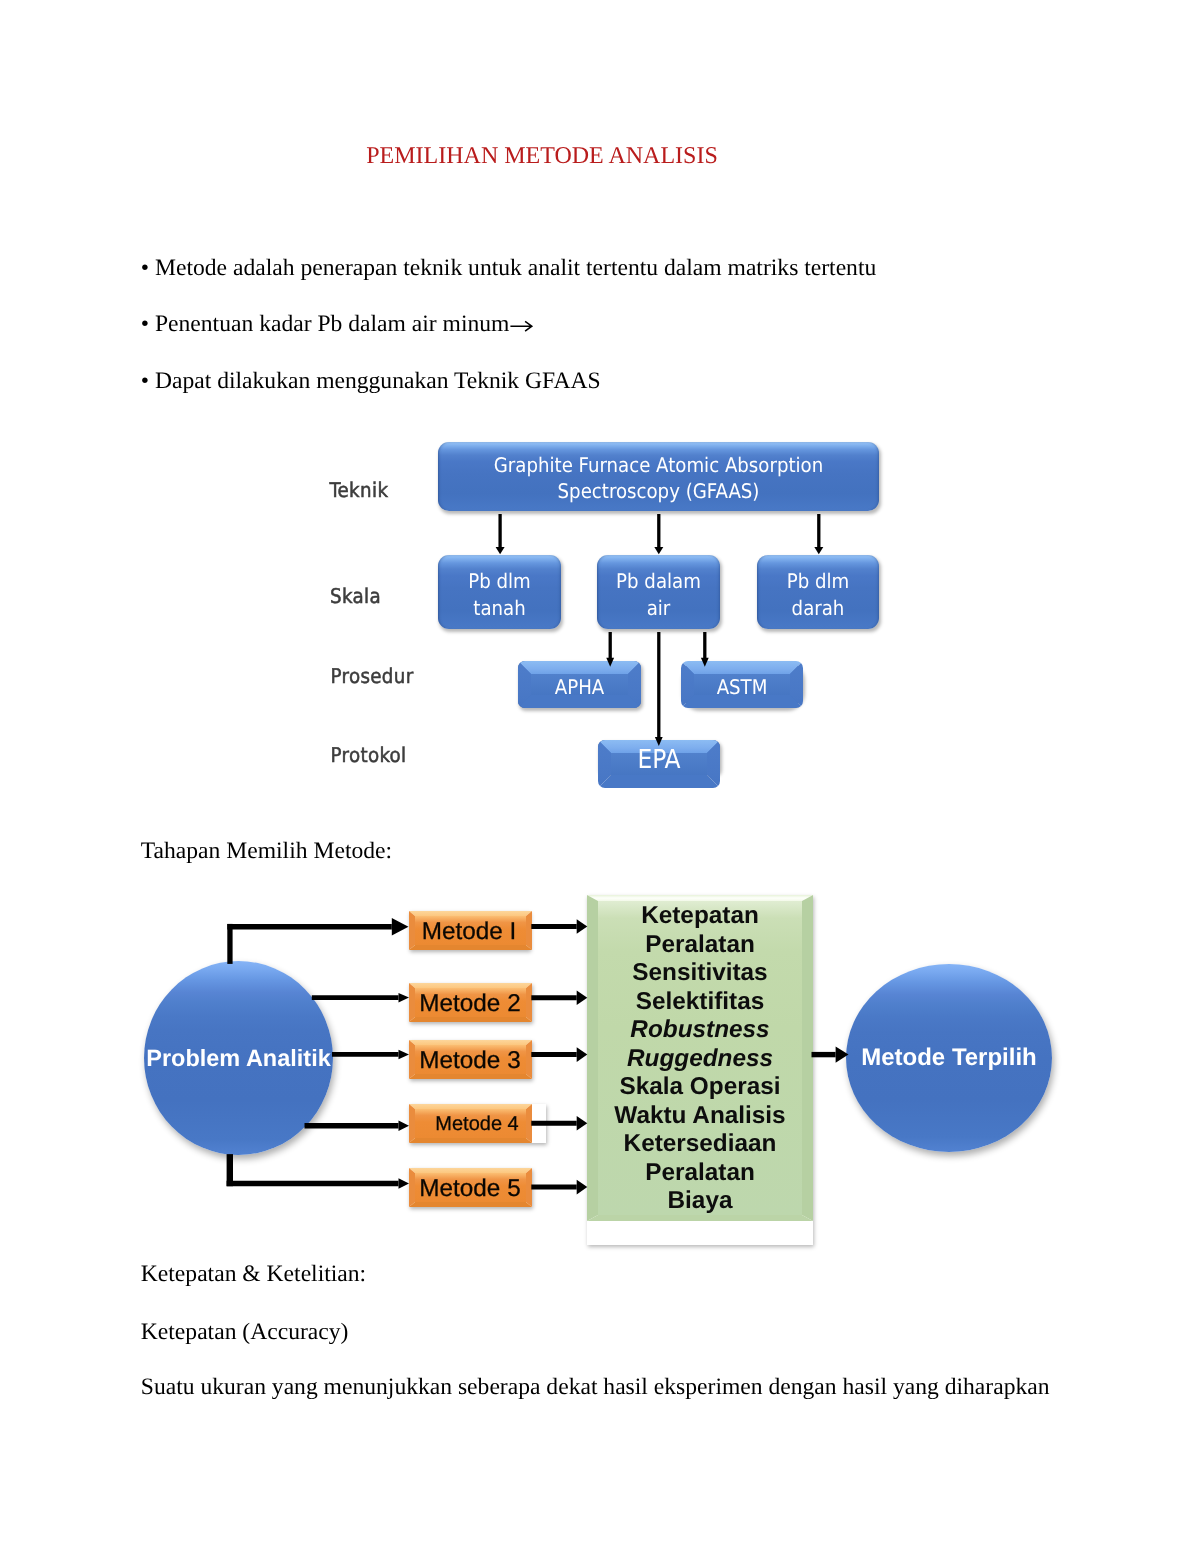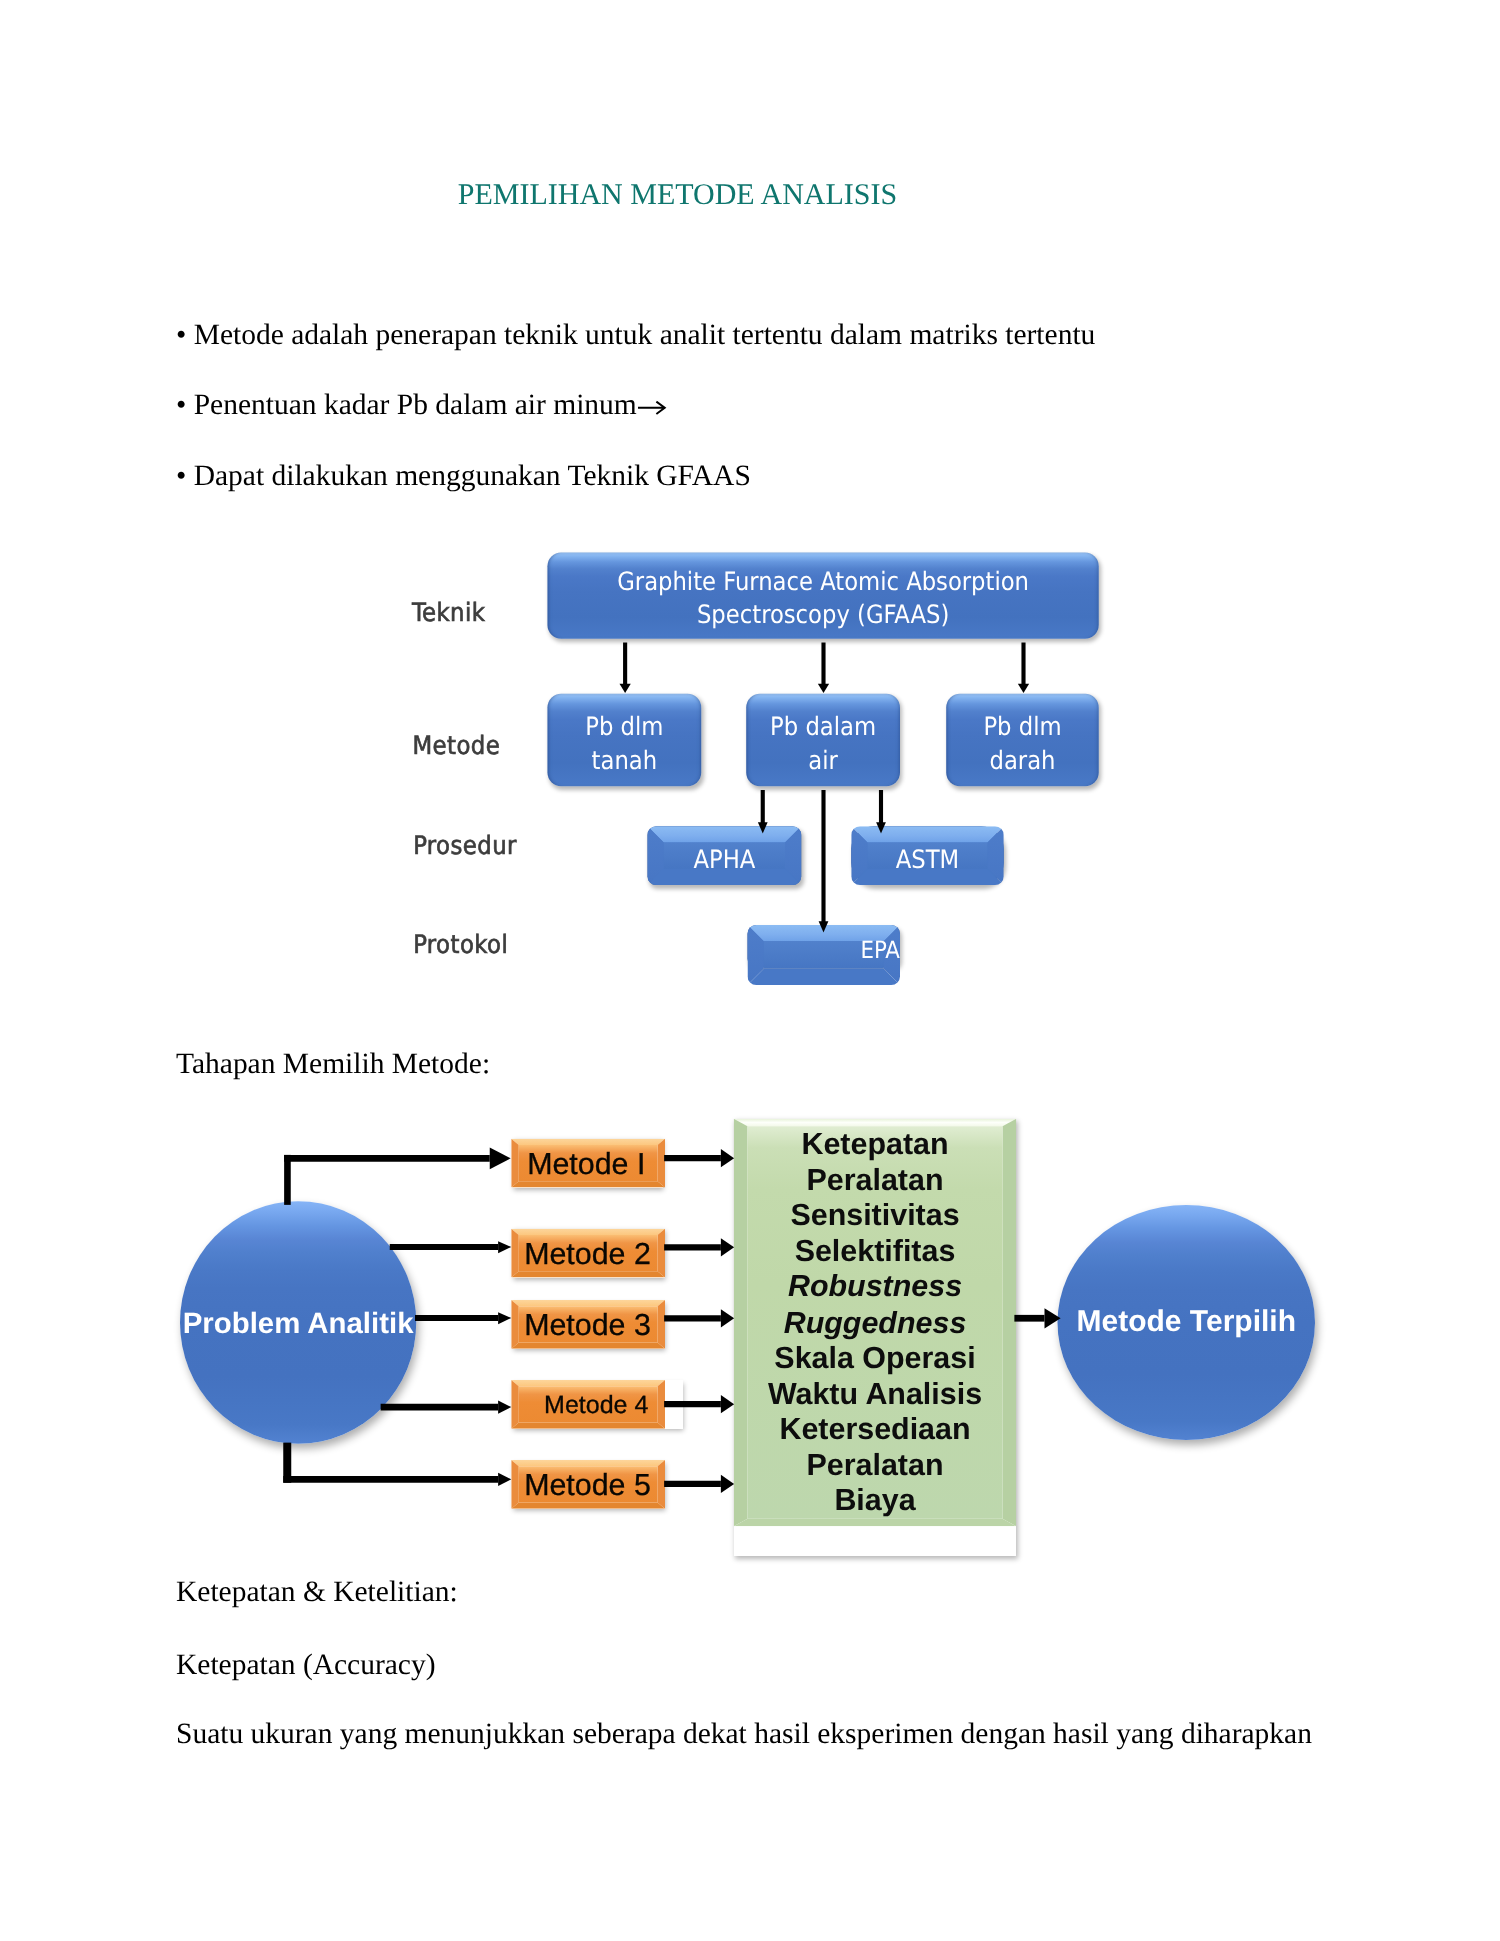--- a/index.html
+++ b/index.html
@@ -1,20 +1,20 @@
 <!DOCTYPE html>
 <html><head>
 <meta charset="utf-8">
 <style>
   html,body{margin:0;padding:0;}
   body{width:1200px;height:1553px;background:#ffffff;-webkit-font-smoothing:antialiased;text-rendering:geometricPrecision;font-family:"Liberation Serif",serif;position:relative;overflow:hidden;}
   .page{position:absolute;left:0;top:0;width:1200px;height:1553px;}
 
   
-  #doc-title{position:absolute;left:0;width:1084px;top:143.5px;text-align:center;font-size:24px;line-height:24px;color:#0f766e;}
+  #doc-title{position:absolute;left:0;width:1084px;top:143.5px;text-align:center;font-size:24px;line-height:24px;color:#b91c1c;}
   .para{position:absolute;left:140.8px;font-size:23.6px;line-height:24px;color:#000;white-space:nowrap;}
   #p1{top:256px;}
   #p2{top:312px;}
   .rarrow{position:relative;top:3px;margin-left:0.5px;}
   #p3{top:369px;}
   #p4{top:839px;}
   #p5{top:1262px;}
   #p6{top:1320px;}
   #p7{top:1375px;}
 
@@ -56,21 +56,21 @@
       </svg></div>
   <div class="para" id="p3">• Dapat dilakukan menggunakan Teknik GFAAS</div>
   <div class="para" id="p4">Tahapan Memilih Metode:</div>
   <div class="para" id="p5">Ketepatan &amp; Ketelitian:</div>
   <div class="para" id="p6">Ketepatan (Accuracy)</div>
   <div class="para" id="p7">Suatu ukuran yang menunjukkan seberapa dekat hasil eksperimen dengan hasil yang diharapkan</div>
 
   <div id="diagram1">
 
     <div class="d1label" style="left:329.5px;top:59.5px;">Teknik</div>
-    <div class="d1label" style="left:330px;top:166px;">Metode</div>
+    <div class="d1label" style="left:330px;top:166px;">Skala</div>
     <div class="d1label" style="left:330.5px;top:245.5px;">Prosedur</div>
     <div class="d1label" style="left:330.5px;top:325px;">Protokol</div>
 
     <div class="bluebox rnd" style="left:438px;top:22px;width:441px;height:69px;border-radius:11px;font-size:20.2px;line-height:25.8px;">
       <span class="t">Graphite Furnace Atomic Absorption
 Spectroscopy (GFAAS)</span>
     </div>
 
     <div class="bluebox rnd" style="left:438px;top:135px;width:123px;height:74px;border-radius:11px;font-size:20.2px;line-height:26.6px;">
       <span class="t">Pb dlm
@@ -129,21 +129,21 @@
           </defs>
           <polygon points="0,0 122,0 109,13 13,13" fill="url(#bvt2)"></polygon>
           <polygon points="0,0 13,13 13,34 0,47" fill="url(#bvs2)"></polygon>
           <polygon points="122,0 122,47 109,34 109,13" fill="url(#bvs2)"></polygon>
           <polygon points="0,47 13,34 109,34 122,47" fill="#4878c6"></polygon>
           <polygon points="13,13 109,13 109,34 13,34" fill="url(#bvc2)"></polygon>
         </svg>
       <span class="t">ASTM</span>
     </div>
 
-    <div class="bluebox bev" style="left:598px;top:320px;width:122px;height:34px;border-radius:7px;font-size:19px;justify-content:flex-end;">
+    <div class="bluebox bev" style="left:598px;top:320px;width:122px;height:34px;border-radius:7px;font-size:26px;">
         <svg class="bevel" width="122" height="48" viewBox="0 0 122 48" style="border-radius: 7px;">
           <defs>
             <linearGradient id="bvt3" x1="0" y1="0" x2="0" y2="1">
               <stop offset="0" stop-color="#8cbcf3"></stop>
               <stop offset="0.6" stop-color="#7eaeee"></stop>
               <stop offset="1" stop-color="#6fa2e8"></stop>
             </linearGradient>
             <linearGradient id="bvs3" x1="0" y1="0" x2="0" y2="1">
               <stop offset="0" stop-color="#4e7dca"></stop>
               <stop offset="1" stop-color="#4776c4"></stop>

